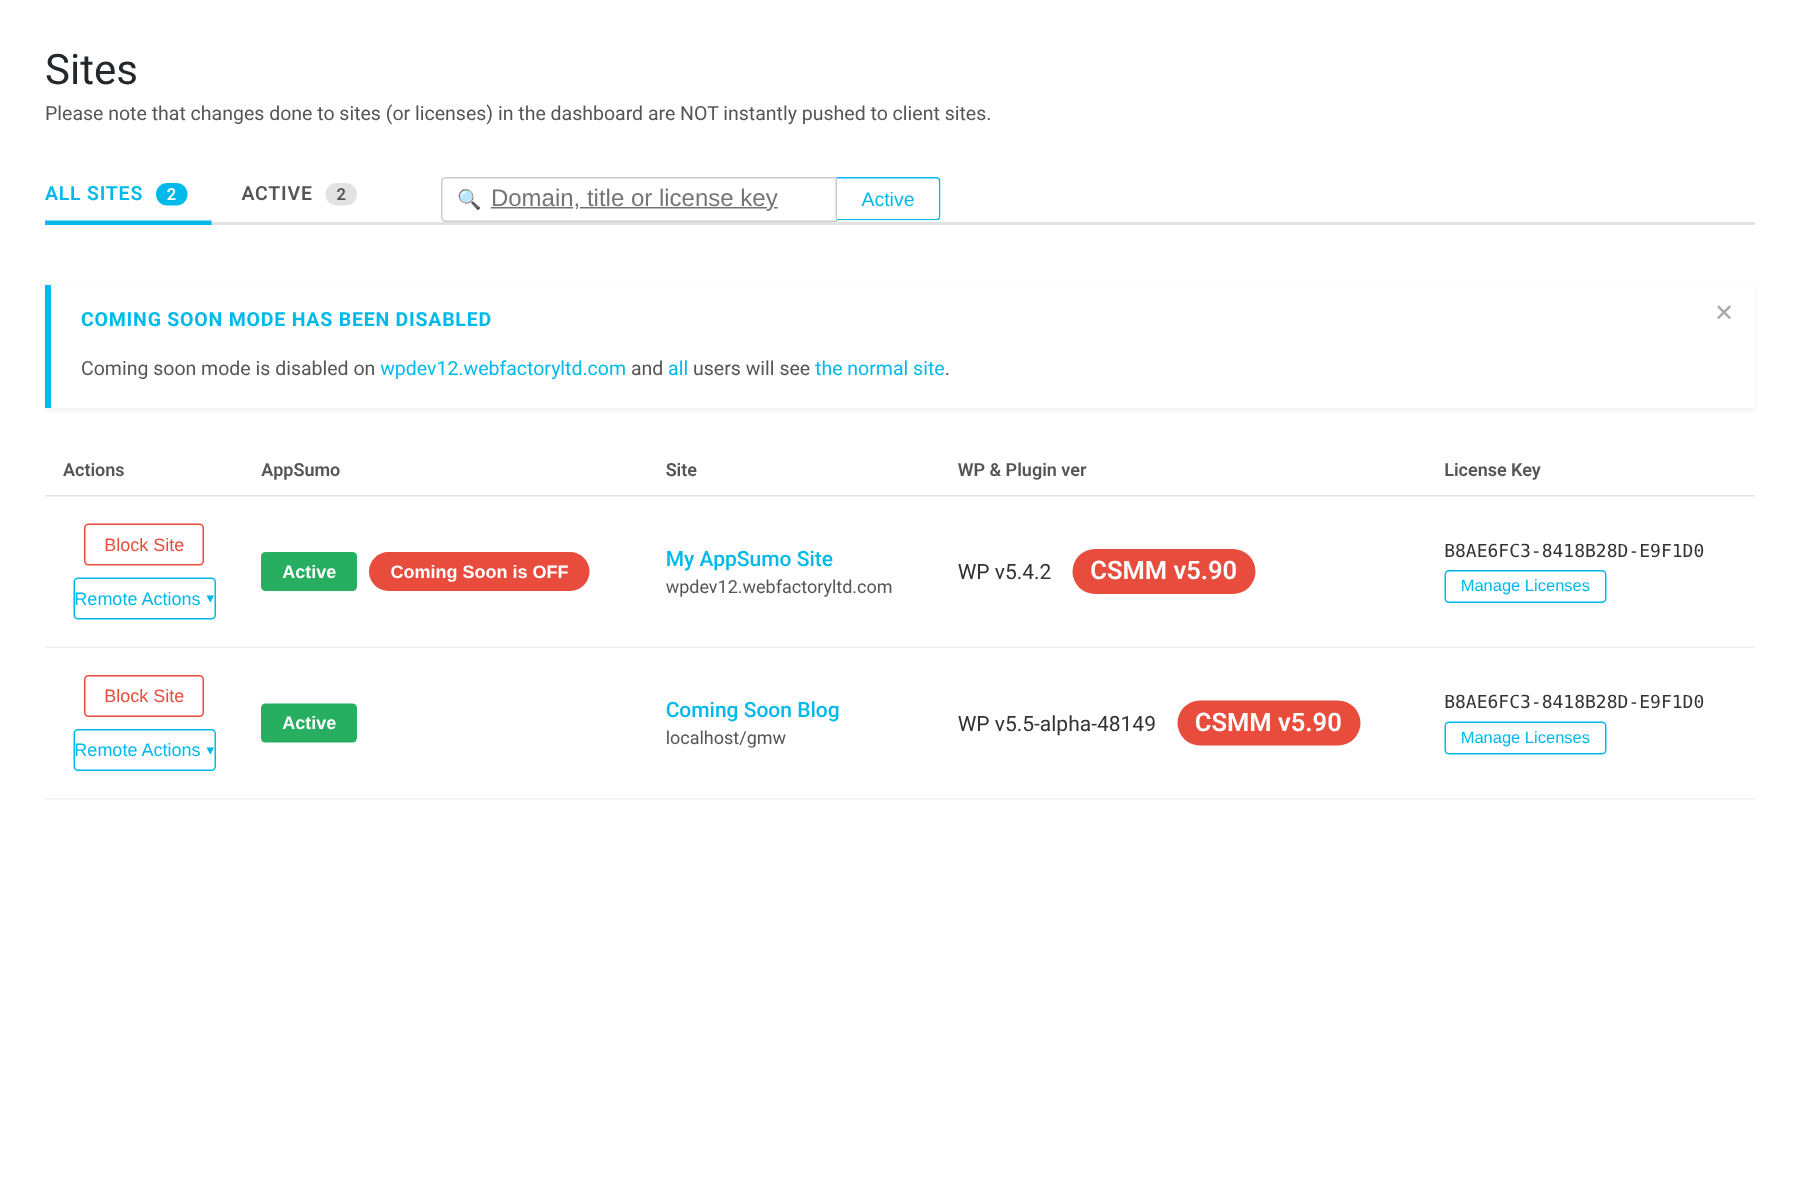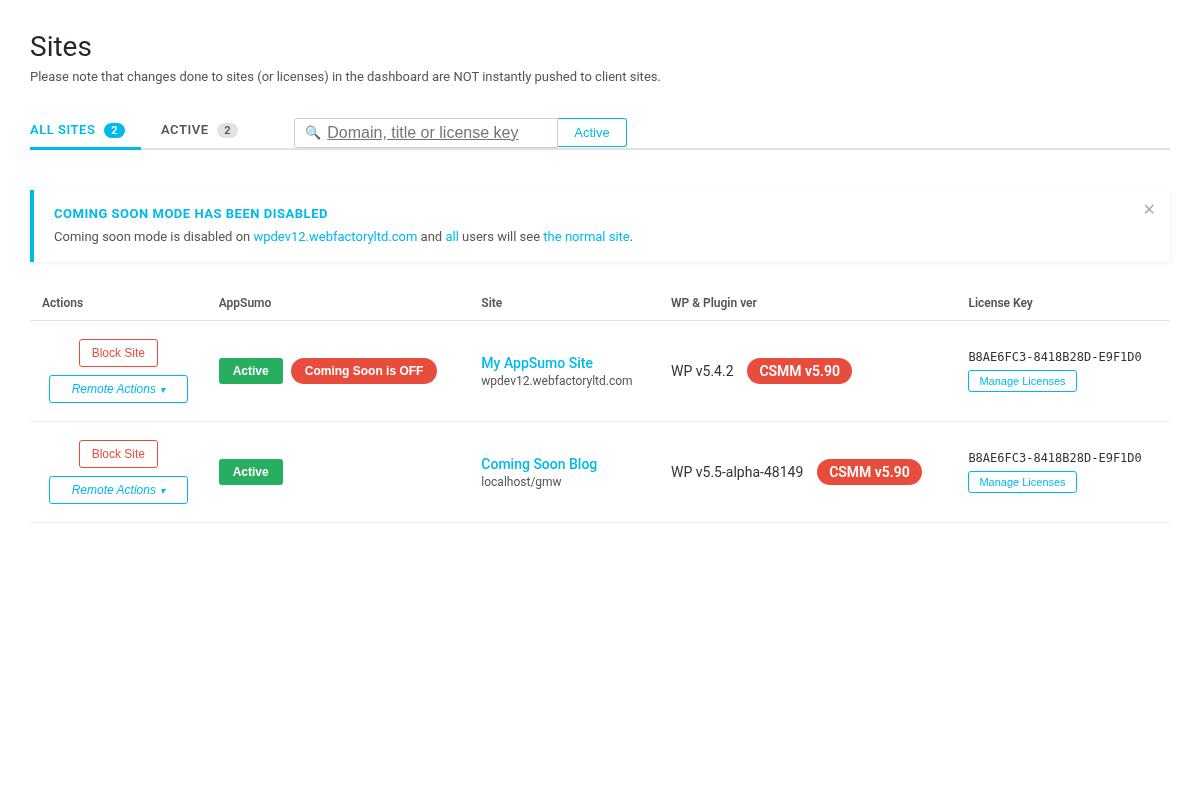--- a/index.html
+++ b/index.html
@@ -110,21 +110,21 @@
       padding: 16px 20px;
       margin-bottom: 24px;
       position: relative;
       box-shadow: 0 1px 4px rgba(0,0,0,0.07);
     }
     .alert-title {
       color: #00b9eb;
       font-size: 13px;
       font-weight: 700;
       letter-spacing: 0.04em;
-      margin-bottom: 6px;
+      margin-bottom: 16px;
       text-transform: uppercase;
     }
     .alert-body {
       color: #555;
       font-size: 13px;
       line-height: 1.5;
     }
     .alert-body .link-color { color: #00b9eb; }
     .alert-close {
       position: absolute;
@@ -171,29 +171,28 @@
       border-radius: 3px;
       cursor: pointer;
       font-size: 12px;
       font-weight: 500;
     }
 
     .btn-outline-blue {
       border: 1px solid #00b9eb;
       color: #00b9eb;
       background: #fff;
-      padding: 6px 22px;
+      padding: 6px 0;
       border-radius: 3px;
       cursor: pointer;
       font-size: 12px;
       font-weight: 500;
       display: inline-flex;
       align-items: center;
       gap: 4px;
-      font-style: italic;
     }
 
     .btn-green {
       background: #27ae60;
       color: #fff;
       border: none;
       padding: 6px 14px;
       border-radius: 3px;
       cursor: pointer;
       font-size: 12px;
@@ -209,21 +208,21 @@
       cursor: pointer;
       font-size: 12px;
       font-weight: 600;
     }
 
     .badge-csmm {
       background: #e74c3c;
       color: #fff;
       border-radius: 20px;
       padding: 5px 12px;
-      font-size: 14px;
+      font-size: 17px;
       font-weight: 600;
       display: inline-block;
     }
 
     .site-name-link {
       color: #00b9eb;
       text-decoration: none;
       font-weight: 500;
       display: block;
     }

